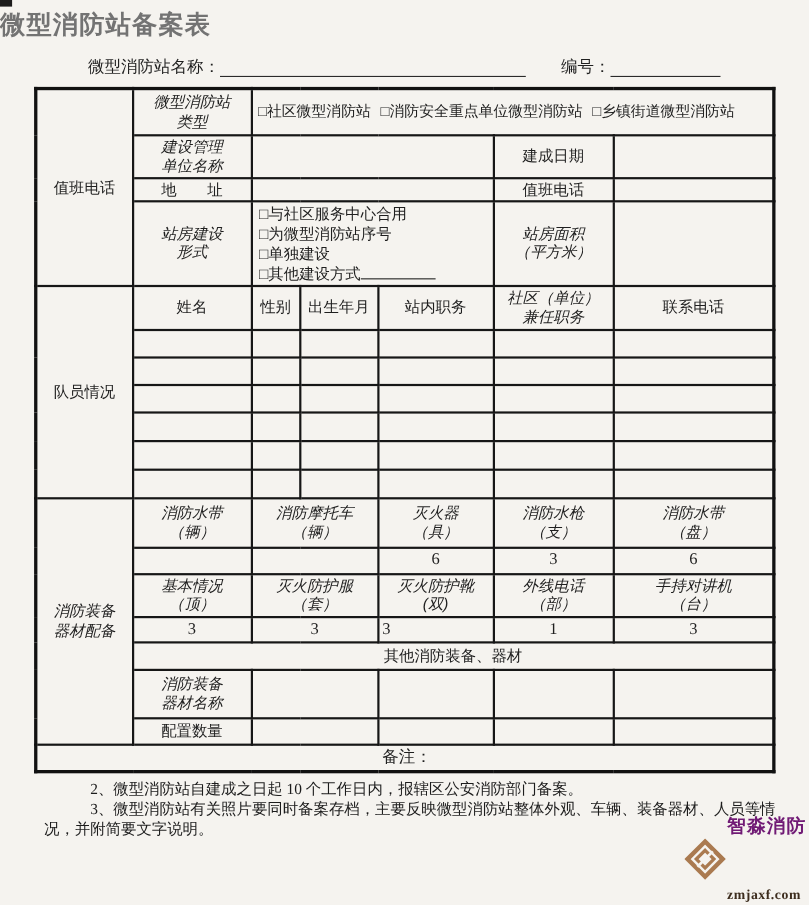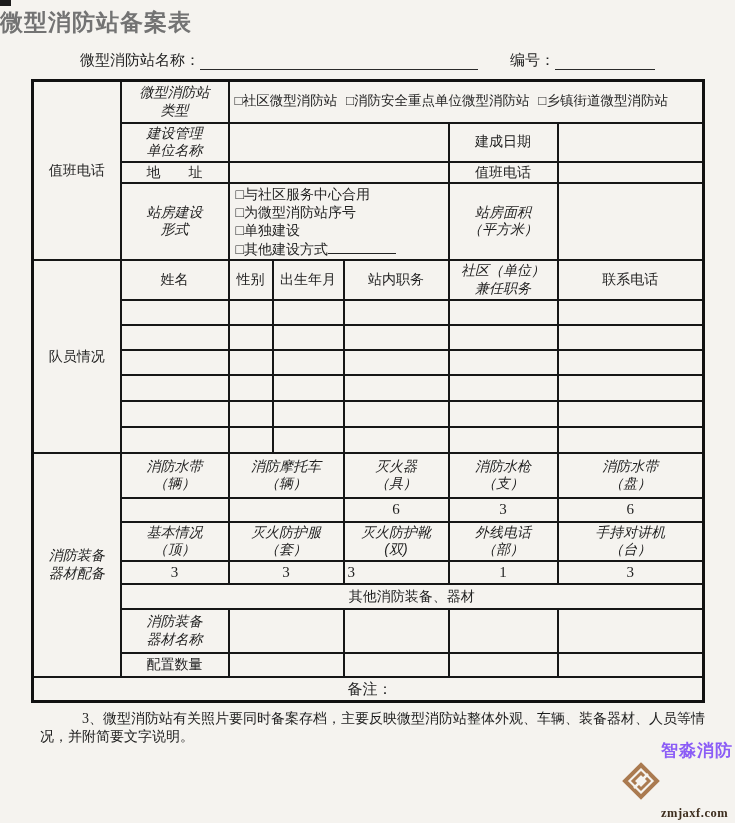--- a/index.html
+++ b/index.html
@@ -80,21 +80,21 @@
   .notes b{font-weight:700;}
   .notes .latin{font-family:"Liberation Serif", serif;}
   .watermark{
     position:absolute;
     right:2px;bottom:3px;
     display:flex;
     align-items:center;
   }
   .wm-text{display:flex;flex-direction:column;line-height:1.05;margin-left:1px;}
   .wm-brand{
-    font-size:17px;font-weight:700;color:#8b5cf6;letter-spacing:1px;
+    font-size:17px;font-weight:700;color:#701a75;letter-spacing:1px;
   }
   .wm-site{
     font-size:12.5px;font-weight:700;color:#3d2d1e;
     font-family:"Liberation Serif", serif;letter-spacing:.5px;margin-top:47px;
   }
 </style>
 </head>
 <body>
 
 <div class="corner-mark"></div>
@@ -277,20 +277,21 @@
     <td></td>
   </tr>
 
   <tr style="height:25px">
     <td colspan="7" class="remarks">备注：</td>
   </tr>
 </tbody>
   </table>
 
 <div class="notes">
+  <p class="item latin">2、微型消防站自建成之日起 10 个工作日内，报辖区公安消防部门备案。</p>
   <p class="item latin">3、微型消防站有关照片要同时备案存档，主要反映微型消防站整体外观、车辆、装备器材、人员等情况，并附简要文字说明。</p>
 </div>
 
 <div class="watermark">
   <svg width="38" height="38" viewBox="0 0 38 38">
     <path d="M19 3 L35 19 L19 35 L3 19 Z" fill="none" stroke="#aa7a50" stroke-width="4"></path>
     <path d="M19 11 L27 19 L19 27 L11 19 Z" fill="none" stroke="#aa7a50" stroke-width="3"></path>
     <path d="M12 26 L26 12" stroke="#f5f3ef" stroke-width="2.5"></path>
   </svg>
   <div class="wm-text">

